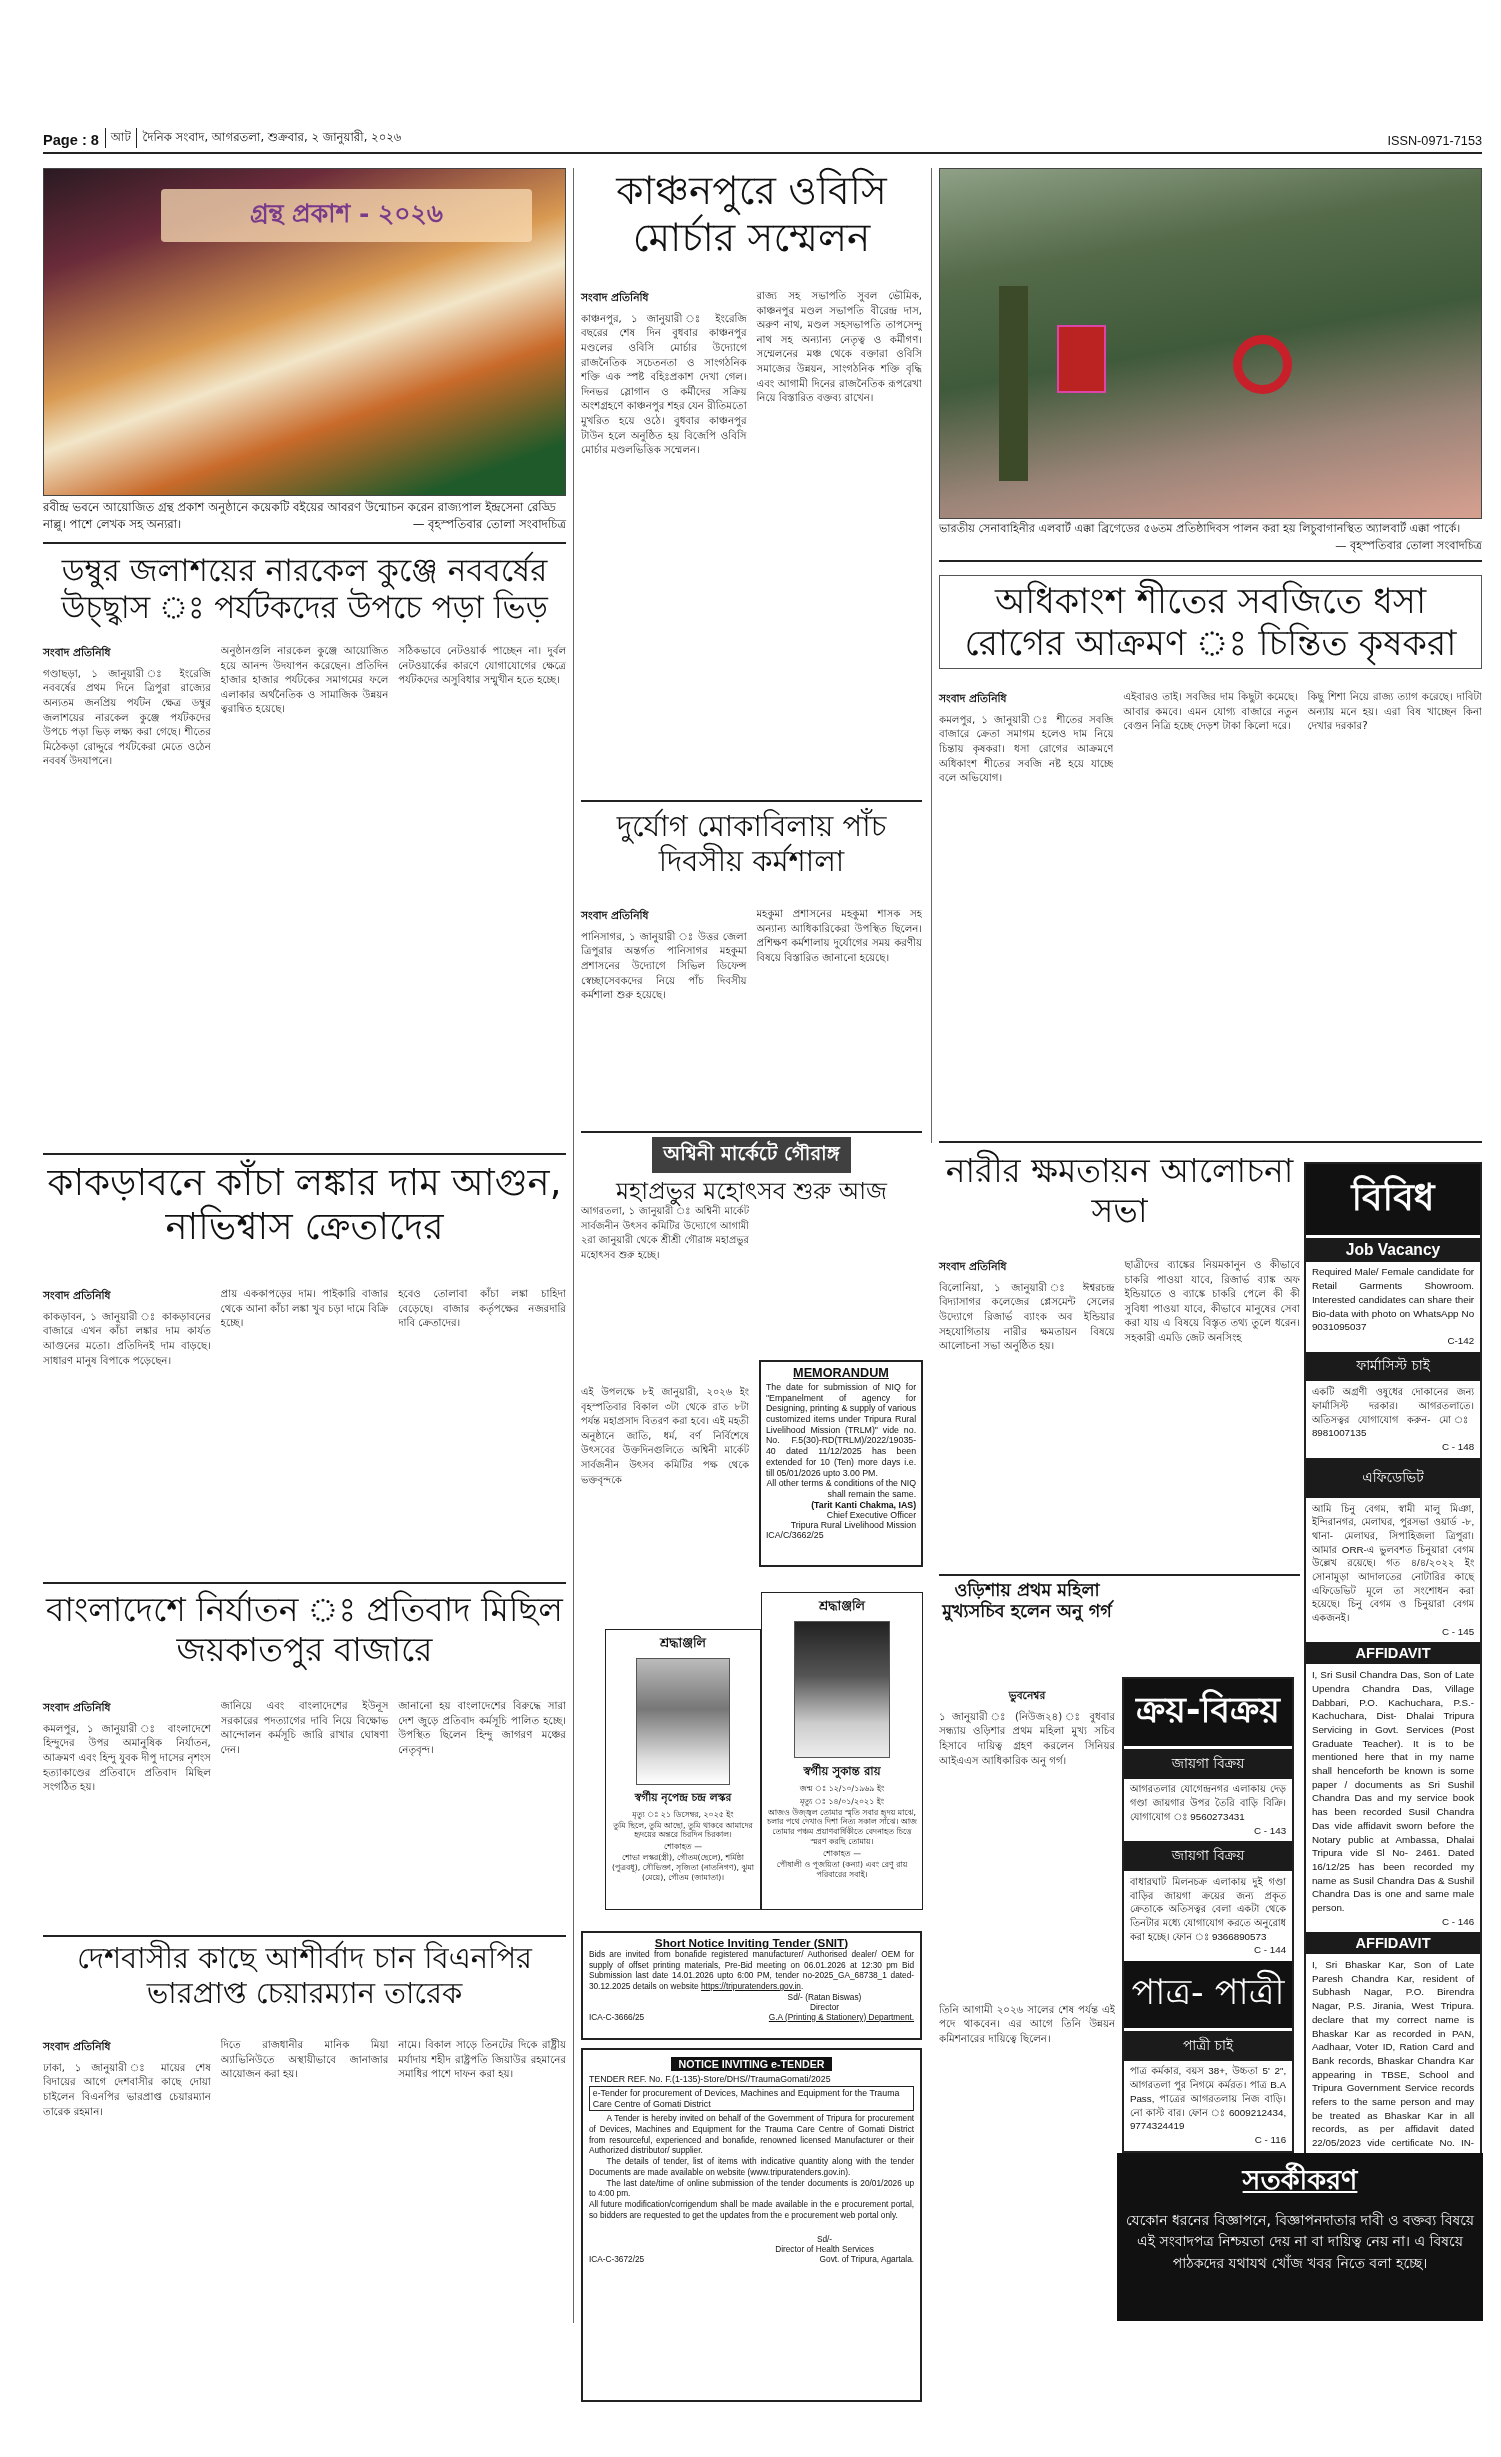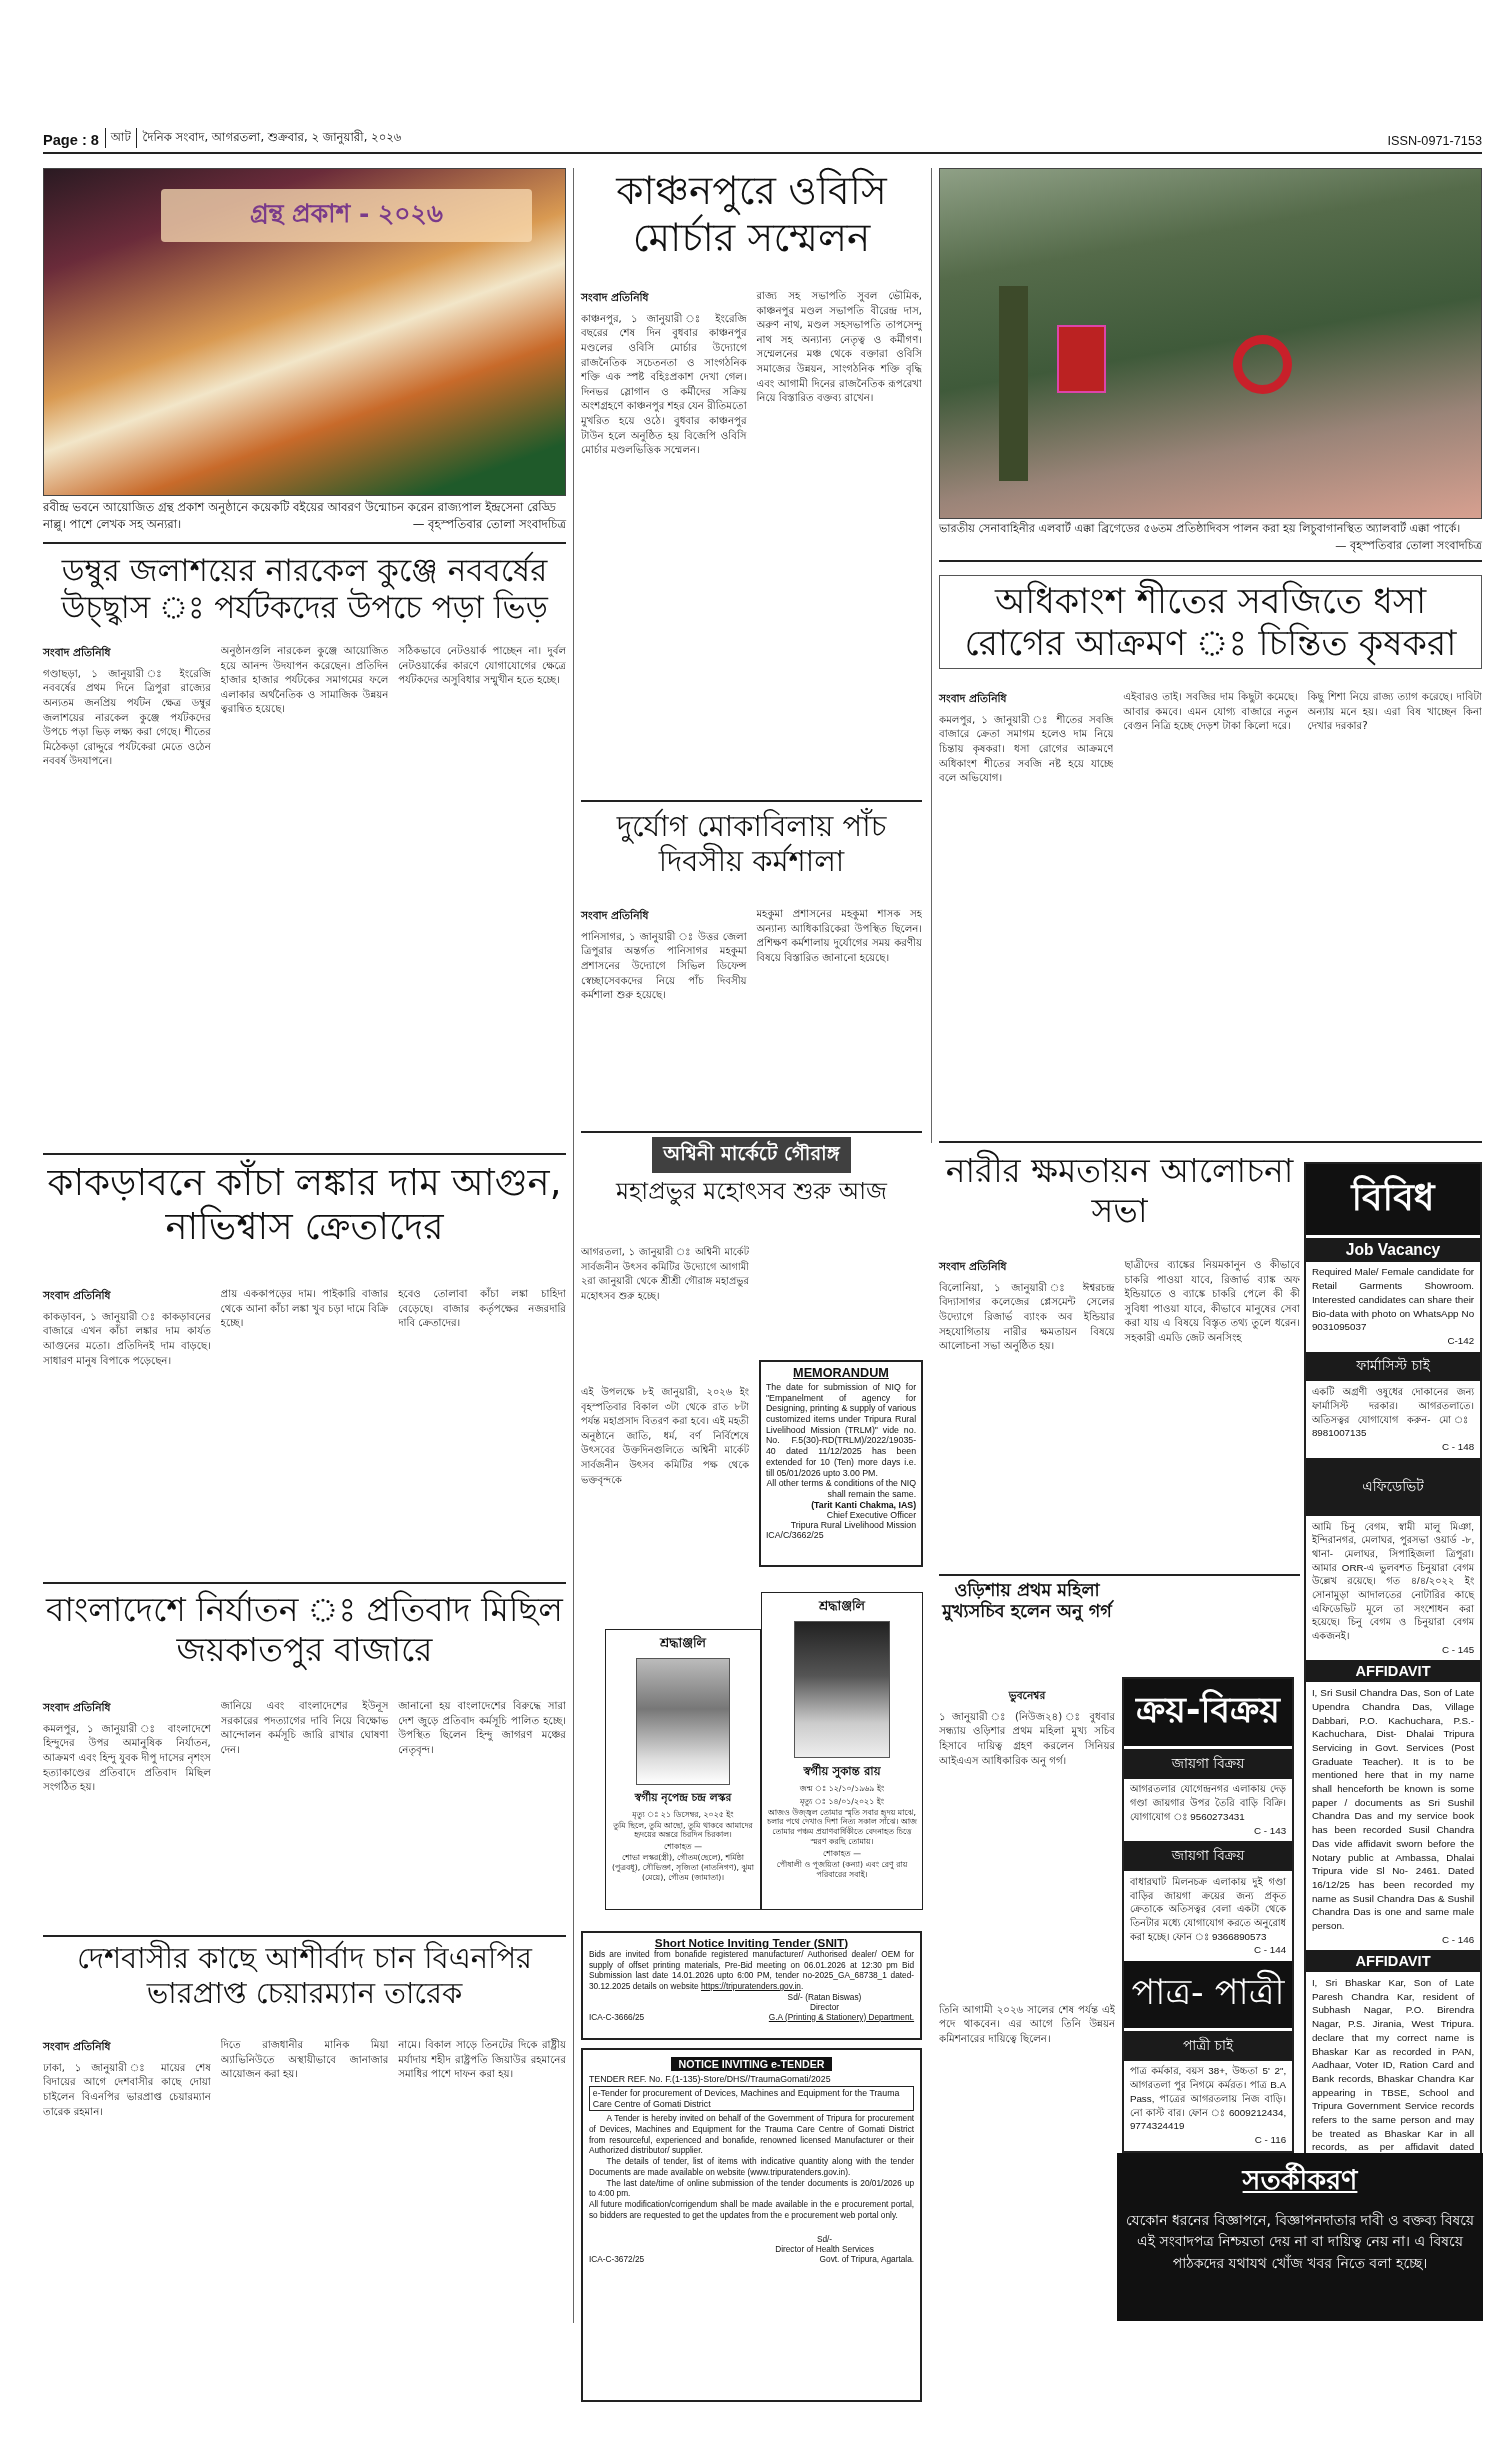--- a/index.html
+++ b/index.html
@@ -133,21 +133,21 @@
     </div>
   <div>
       <div class="body" style="height:219px">মহকুমা প্রশাসনের মহকুমা শাসক সহ অন্যান্য আধিকারিকেরা উপস্থিত ছিলেন। প্রশিক্ষণ কর্মশালায় দুর্যোগের সময় করণীয় বিষয়ে বিস্তারিত জানানো হয়েছে।</div>
     </div>
 </div>
 
 <div class="abs" style="left:581px;top:1131px;width:341px;border-top:2px solid #222">
   <div style="text-align:center;margin-top:3.9px"><span class="black" style="display:inline-block;padding:2px 11.7px;font-size:19.5px;font-weight:bold;background:#404040;color:#fff">অশ্বিনী মার্কেটে গৌরাঙ্গ</span></div>
   <div class="headline" style="font-size:23.4px;margin:3.9px 0">মহাপ্রভুর মহোৎসব শুরু আজ</div>
 </div>
-<div class="abs" style="left:581px;top:1245px;width:168px;height:302px">
+<div class="abs" style="left:581px;top:1204px;width:168px;height:302px">
   <div class="body" style="height:302px;font-size:9.8px">আগরতলা, ১ জানুয়ারী ঃ অশ্বিনী মার্কেট সার্বজনীন উৎসব কমিটির উদ্যোগে আগামী ২রা জানুয়ারী থেকে শ্রীশ্রী গৌরাঙ্গ মহাপ্রভুর মহোৎসব শুরু হচ্ছে।</div>
 </div>
 <div class="abs" style="left:581px;top:1385px;width:168px;height:219px">
   <div class="body" style="height:215px;font-size:9.8px">এই উপলক্ষে ৮ই জানুয়ারী, ২০২৬ ইং বৃহস্পতিবার বিকাল ৩টা থেকে রাত ৮টা পর্যন্ত মহাপ্রসাদ বিতরণ করা হবে। এই মহতী অনুষ্ঠানে জাতি, ধর্ম, বর্ণ নির্বিশেষে উৎসবের উক্তদিনগুলিতে অশ্বিনী মার্কেট সার্বজনীন উৎসব কমিটির পক্ষ থেকে ভক্তবৃন্দকে</div>
 </div>
 
 <div class="abs box" style="left:759px;top:1360px;width:164px;height:207px;padding:3.9px 4.9px">
   <div class="en u" style="text-align:center;font-weight:bold;font-size:12.7px">MEMORANDUM</div>
   <div class="en" style="font-size:8.8px;line-height:10.7px;text-align:justify;margin-top:2px">The date for submission of NIQ for "Empanelment of agency for Designing, printing &amp; supply of various customized items under Tripura Rural Livelihood Mission (TRLM)" vide no. No. F.5(30)-RD(TRLM)/2022/19035-40 dated 11/12/2025 has been extended for 10 (Ten) more days i.e. till 05/01/2026 upto 3.00 PM.</div>
   <div class="en" style="font-size:8.8px;line-height:10.7px;text-align:right">All other terms &amp; conditions of the NIQ shall remain the same.</div>
@@ -263,21 +263,21 @@
   <div class="adhead" style="font-size:13.7px;padding:2.9px 0;font-weight:normal">পাত্রী চাই</div>
   <div class="adbody"><span>পাত্র কর্মকার, বয়স 38+, উচ্চতা 5' 2", আগরতলা পুর নিগমে কর্মরত। পাত্র B.A Pass, পাত্রের আগরতলায় নিজ বাড়ি। নো কাস্ট বার। ফোন ঃ 6009212434, 9774324419</span><span class="code">C - 116</span></div>
 </div>
 
 <div class="abs" style="left:1304px;top:1162px;width:178px;border:2px solid #222">
   <div class="black" style="text-align:center;font-size:37px;font-weight:bold;padding:3.9px 0;border-bottom:3.9px solid #fff">বিবিধ</div>
   <div class="adhead en" style="font-size:15.6px;padding:2.9px 0">Job Vacancy</div>
   <div class="adbody"><span>Required Male/ Female candidate for Retail Garments Showroom. Interested candidates can share their Bio-data with photo on WhatsApp No 9031095037</span><span class="code">C-142</span></div>
   <div class="adhead" style="font-size:13.7px;padding:2.9px 0;font-weight:normal">ফার্মাসিস্ট চাই</div>
   <div class="adbody"><span>একটি অগ্রণী ওষুধের দোকানের জন্য ফার্মাসিস্ট দরকার। আগরতলাতে। অতিসত্বর যোগাযোগ করুন- মো ঃ 8981007135</span><span class="code">C - 148</span></div>
-  <div class="adhead" style="font-size:13.7px;padding:17px 0;font-weight:normal">এফিডেভিট</div>
+  <div class="adhead" style="font-size:13.7px;padding:8px 0;font-weight:normal">এফিডেভিট</div>
   <div class="adbody"><span>আমি চিনু বেগম, স্বামী মালু মিঞা, ইন্দিরানগর, মেলাঘর, পুরসভা ওয়ার্ড -৮, থানা- মেলাঘর, সিপাহিজলা ত্রিপুরা। আমার ORR-এ ভুলবশত চিনুয়ারা বেগম উল্লেখ রয়েছে। গত ৪/৪/২০২২ ইং সোনামুড়া আদালতের নোটারির কাছে এফিডেভিট মূলে তা সংশোধন করা হয়েছে। চিনু বেগম ও চিনুয়ারা বেগম একজনই।</span><span class="code">C - 145</span></div>
   <div class="adhead en" style="font-size:14.6px;padding:2.9px 0">AFFIDAVIT</div>
   <div class="adbody"><span>I, Sri Susil Chandra Das, Son of Late Upendra Chandra Das, Village Dabbari, P.O. Kachuchara, P.S.- Kachuchara, Dist- Dhalai Tripura Servicing in Govt. Services (Post Graduate Teacher). It is to be mentioned here that in my name shall henceforth be known is some paper / documents as Sri Sushil Chandra Das and my service book has been recorded Susil Chandra Das vide affidavit sworn before the Notary public at Ambassa, Dhalai Tripura vide Sl No- 2461. Dated 16/12/25 has been recorded my name as Susil Chandra Das &amp; Sushil Chandra Das is one and same male person.</span><span class="code">C - 146</span></div>
   <div class="adhead en" style="font-size:14.6px;padding:2.9px 0">AFFIDAVIT</div>
   <div class="adbody"><span>I, Sri Bhaskar Kar, Son of Late Paresh Chandra Kar, resident of Subhash Nagar, P.O. Birendra Nagar, P.S. Jirania, West Tripura. declare that my correct name is Bhaskar Kar as recorded in PAN, Aadhaar, Voter ID, Ration Card and Bank records, Bhaskar Chandra Kar appearing in TBSE, School and Tripura Government Service records refers to the same person and may be treated as Bhaskar Kar in all records, as per affidavit dated 22/05/2023 vide certificate No. IN-TR21185735712017V</span><span class="code">C - 147</span></div>
 </div>
 
 <div class="abs black" style="left:1117px;top:2153px;width:366px;height:168px;padding:5.9px 7.8px;text-align:center">
   <div style="font-size:27px;font-weight:bold;text-decoration:underline;margin-bottom:5.9px">সতর্কীকরণ</div>
   <div style="font-size:14px;line-height:21.5px">যেকোন ধরনের বিজ্ঞাপনে, বিজ্ঞাপনদাতার দাবী ও বক্তব্য বিষয়ে এই সংবাদপত্র নিশ্চয়তা দেয় না বা দায়িত্ব নেয় না। এ বিষয়ে পাঠকদের যথাযথ খোঁজ খবর নিতে বলা হচ্ছে।</div>

